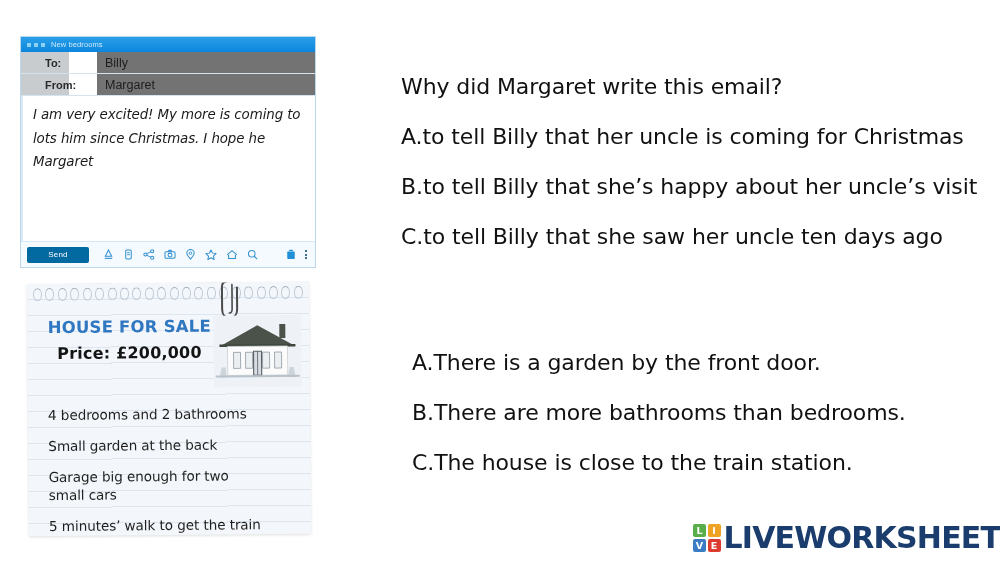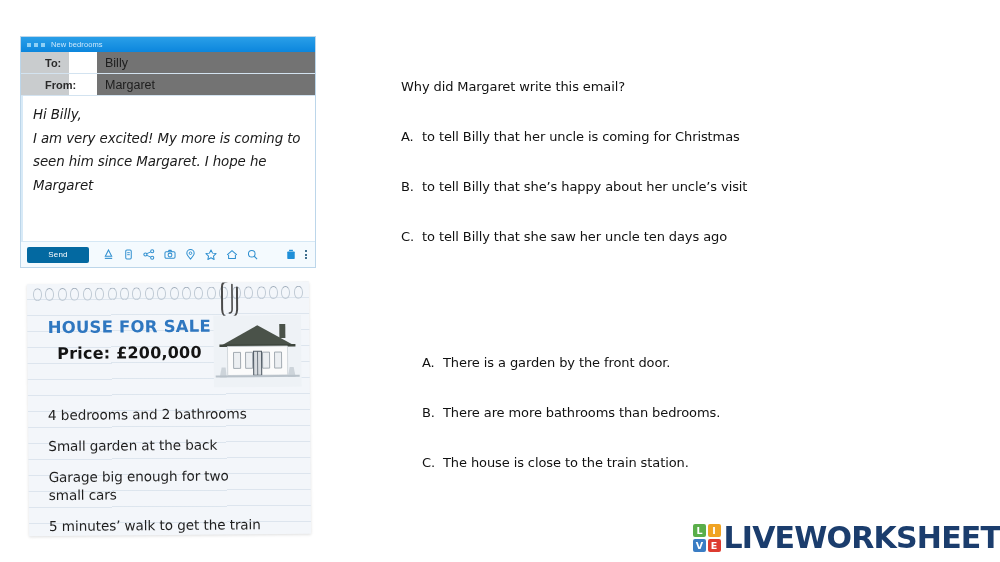--- a/index.html
+++ b/index.html
@@ -249,24 +249,24 @@
     font-family: "DejaVu Sans", sans-serif;
     font-size: 13.6px;
     line-height: 18px;
     color: #1f1f1f;
     letter-spacing: -0.1px;
   }
 
   
   .qblock { position: absolute; }
   #question-block-1 { left: 401px; top: 76px; width: 560px; }
-  #question-block-2 { left: 422px; top: 352px; width: 560px; }
+  #question-block-2 { left: 412px; top: 352px; width: 560px; }
   .q-stem, .q-option {
     font-family: "DejaVu Sans", sans-serif;
-    font-size: 13px;
+    font-size: 22px;
     color: #111111;
     margin: 0 0 29px 0;
     line-height: 21px;
     letter-spacing: -0.1px;
     white-space: nowrap;
   }
   .q-option:last-child { margin-bottom: 0; }
   .q-option .opt-letter { display: inline-block; min-width: 21px; }
 
   
@@ -324,23 +324,22 @@
       <div class="field-label">To:</div>
       <div class="field-value">Billy</div>
     </div>
 
     <div class="field-row">
       <div class="field-label">From:</div>
       <div class="field-value">Margaret</div>
     </div>
 
     <div class="email-body">
-      <p>Hi Billy,</p>
       <p>I am very excited! My more is coming to</p>
-      <p>seen him since Margaret. I hope he</p>
+      <p>lots him since Christmas. I hope he</p>
       <p>Margaret</p>
     </div>
 
     <div class="email-toolbar">
       <div class="send-btn">Send</div>
 
       <div class="tool-icons">
         <span>
           <svg width="11" height="11" viewBox="0 0 12 12">
             <path d="M6 1 L9.5 8 H2.5 Z" fill="none" stroke="#2f8fd0" stroke-width="1.1"></path>

